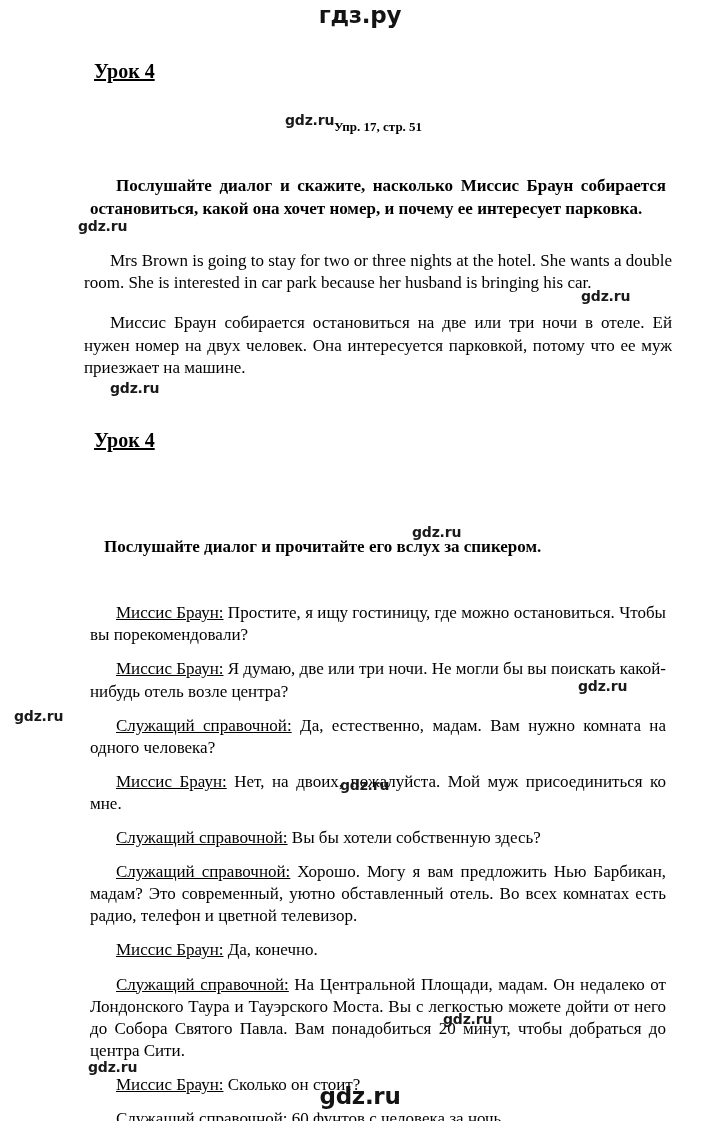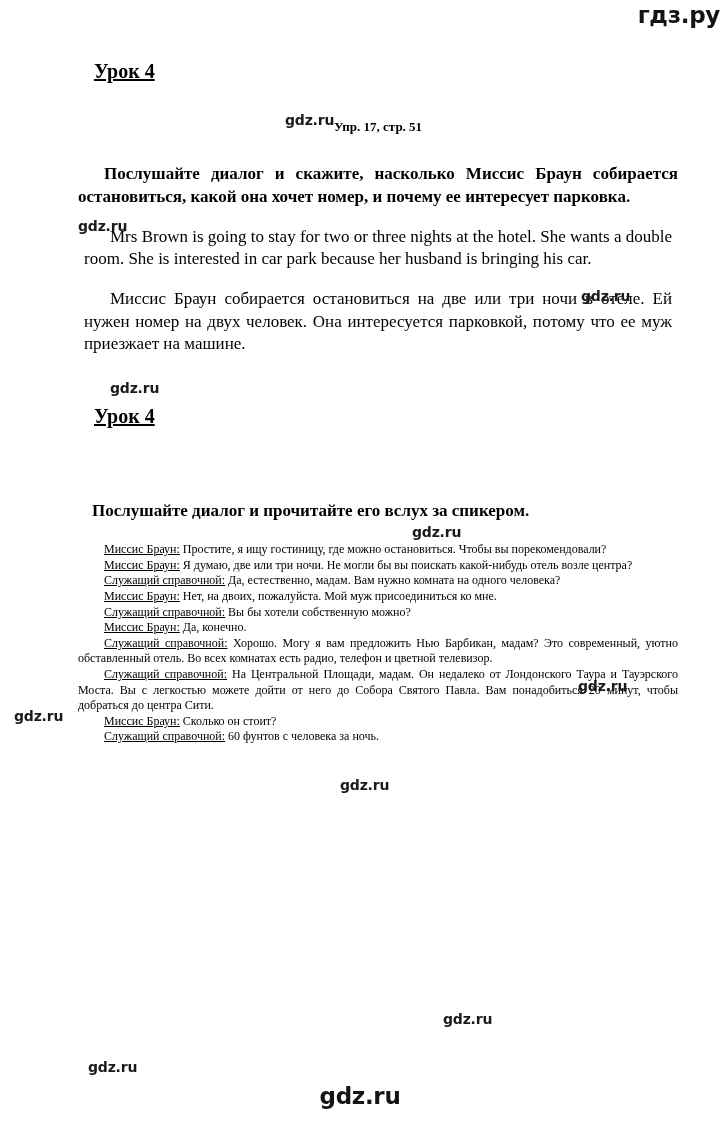--- a/index.html
+++ b/index.html
@@ -16,21 +16,21 @@
     font-family: "Liberation Serif", "DejaVu Serif", serif;
     color: #000000;
   }
 
   
   .site-logo {
     position: absolute;
     top: 2px;
     left: 0;
     width: 720px;
-    text-align: right;
+    text-align: center;
     font-family: "DejaVu Sans", "Liberation Sans", sans-serif;
     font-weight: bold;
     font-size: 23px;
     letter-spacing: -0.3px;
     color: #141414;
   }
 
   
   .sheet {
     position: absolute;
@@ -52,42 +52,42 @@
     font-size: 13px;
     margin: 0;
     padding: 0;
     text-align: center;
   }
 
   .prompt {
     font-weight: bold;
     font-size: 17px;
     line-height: 1.33;
-    margin: 0;
+    margin: 12px;
     padding: 0;
     text-align: justify;
     text-indent: 26px;
   }
   .prompt.center-ish {
     text-indent: 14px;
   }
 
   .body-par {
     font-size: 17px;
     line-height: 1.3;
     margin: 6px;
     padding: 0;
     text-align: justify;
     text-indent: 26px;
   }
 
   .dialogue-line {
-    font-size: 12px;
+    font-size: 17px;
     line-height: 1.3;
-    margin: 0;
+    margin: 12px;
     padding: 0;
     text-align: justify;
     text-indent: 26px;
   }
 
   .speaker {
     text-decoration: underline;
   }
 
   
@@ -145,23 +145,23 @@
     <div class="gap-l"></div>
     <div class="gap-l"></div>
     <p class="prompt center-ish">Послушайте диалог и прочитайте его вслух за спикером.</p>
     <div class="gap-m"></div>
 
     <div id="dialogue-list">
         <p class="dialogue-line"><span class="speaker">Миссис Браун:</span><span> Простите, я ищу гостиницу, где можно остановиться. Чтобы вы порекомендовали?</span></p>
         <p class="dialogue-line"><span class="speaker">Миссис Браун:</span><span> Я думаю, две или три ночи. Не могли бы вы поискать какой-нибудь отель возле центра?</span></p>
         <p class="dialogue-line"><span class="speaker">Служащий справочной:</span><span> Да, естественно, мадам. Вам нужно комната на одного человека?</span></p>
         <p class="dialogue-line"><span class="speaker">Миссис Браун:</span><span> Нет, на двоих, пожалуйста. Мой муж присоединиться ко мне.</span></p>
-        <p class="dialogue-line"><span class="speaker">Служащий справочной:</span><span> Вы бы хотели собственную можно?</span></p>
+        <p class="dialogue-line"><span class="speaker">Служащий справочной:</span><span> Вы бы хотели собственную здесь?</span></p>
+        <p class="dialogue-line"><span class="speaker">Служащий справочной:</span><span> Хорошо. Могу я вам предложить Нью Барбикан, мадам? Это современный, уютно обставленный отель. Во всех комнатах есть радио, телефон и цветной телевизор.</span></p>
         <p class="dialogue-line"><span class="speaker">Миссис Браун:</span><span> Да, конечно.</span></p>
-        <p class="dialogue-line"><span class="speaker">Служащий справочной:</span><span> Хорошо. Могу я вам предложить Нью Барбикан, мадам? Это современный, уютно обставленный отель. Во всех комнатах есть радио, телефон и цветной телевизор.</span></p>
         <p class="dialogue-line"><span class="speaker">Служащий справочной:</span><span> На Центральной Площади, мадам. Он недалеко от Лондонского Таура и Тауэрского Моста. Вы с легкостью можете дойти от него до Собора Святого Павла. Вам понадобиться 20 минут, чтобы добраться до центра Сити.</span></p>
         <p class="dialogue-line"><span class="speaker">Миссис Браун:</span><span> Сколько он стоит?</span></p>
         <p class="dialogue-line"><span class="speaker">Служащий справочной:</span><span> 60 фунтов с человека за ночь.</span></p>
       </div>
   </div>
 
 </div>
 
 <div class="wm-footer" style="top:1083px;">gdz.ru</div>
 

